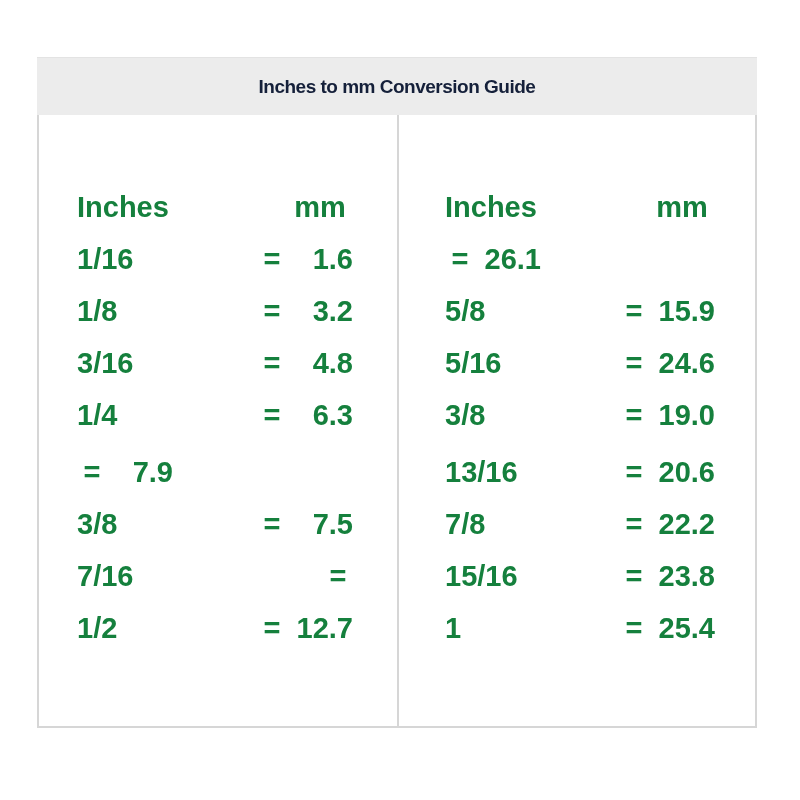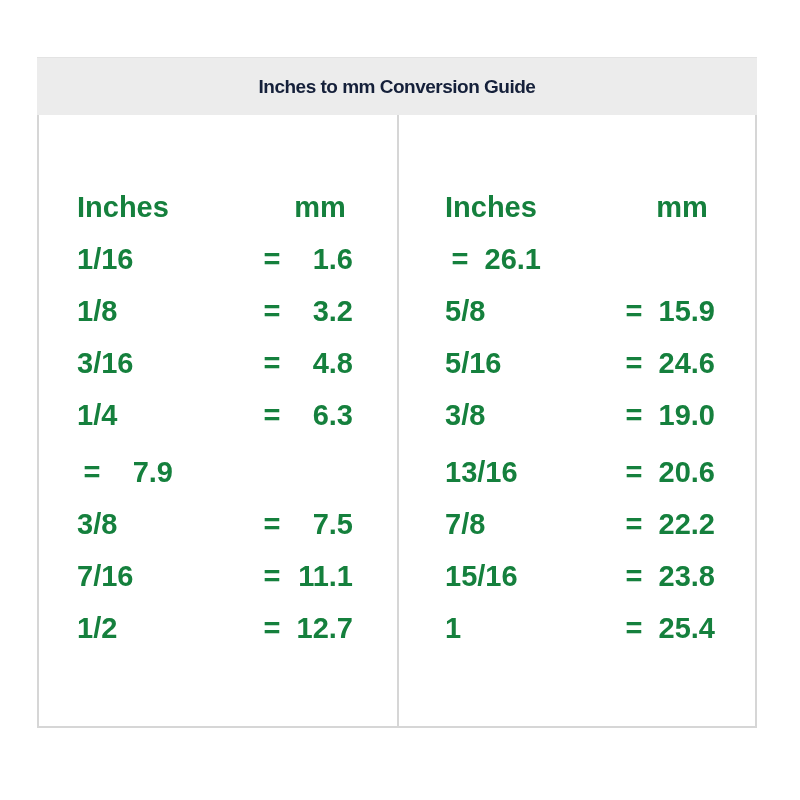--- a/index.html
+++ b/index.html
@@ -120,21 +120,20 @@
     <span>3/8</span>
     <span class="right-group">
       <span class="eq">=</span>
       <span class="mm-val">7.5</span>
     </span>
   </div>
           <div class="row">
     <span>7/16</span>
     <span class="right-group">
       <span class="eq">=</span>
-      <span class="mm-val">11.1</span>
     </span>
   </div>
           <div class="row">
     <span>1/2</span>
     <span class="right-group">
       <span class="eq">=</span>
       <span class="mm-val">12.7</span>
     </span>
   </div>
         </div>

